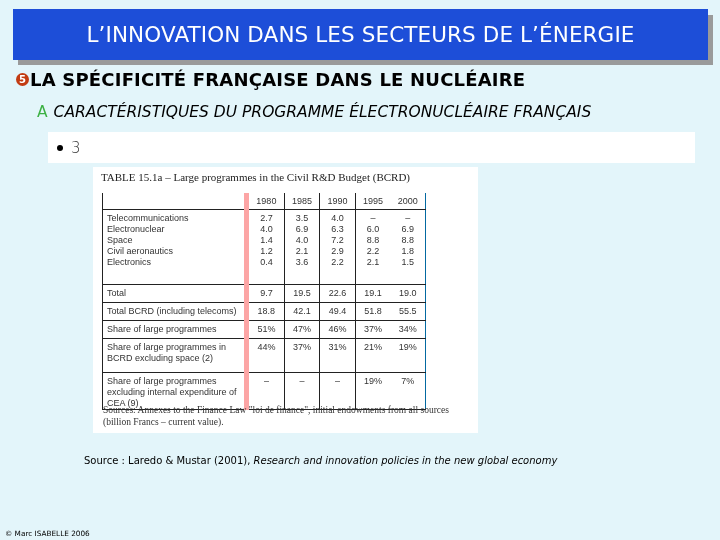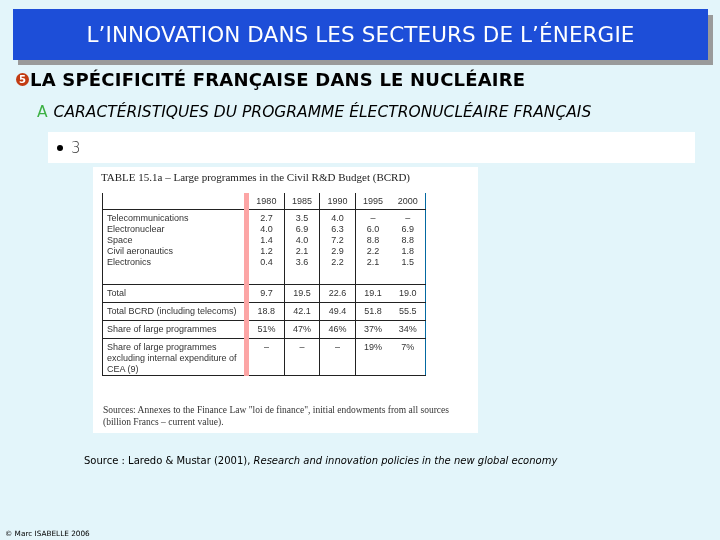--- a/index.html
+++ b/index.html
@@ -180,20 +180,28 @@
       </tr>
       <tr>
         <td class="c-label">Share of large programmes</td>
         <td class="c-num">51%</td>
         <td class="c-num">47%</td>
         <td class="c-num">46%</td>
         <td class="c-num c1995">37%</td>
         <td class="c-num c2000">34%</td>
       </tr>
       <tr class="tall">
+        <td class="c-label">Share of large programmes in BCRD excluding space (2)</td>
+        <td class="c-num">44%</td>
+        <td class="c-num">37%</td>
+        <td class="c-num">31%</td>
+        <td class="c-num c1995">21%</td>
+        <td class="c-num c2000">19%</td>
+      </tr>
+      <tr class="tall">
         <td class="c-label">Share of large programmes excluding internal expenditure of CEA (9)</td>
         <td class="c-num">–</td>
         <td class="c-num">–</td>
         <td class="c-num">–</td>
         <td class="c-num c1995">19%</td>
         <td class="c-num c2000">7%</td>
       </tr>
     </tbody>
   </table>
   <div class="table-sources">Sources: Annexes to the Finance Law "loi de finance", initial endowments from all sources (billion Francs – current value).</div>

